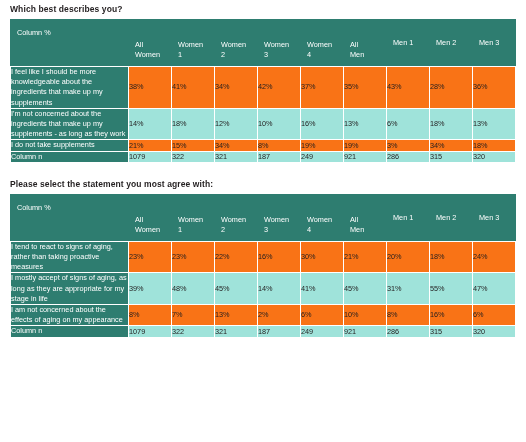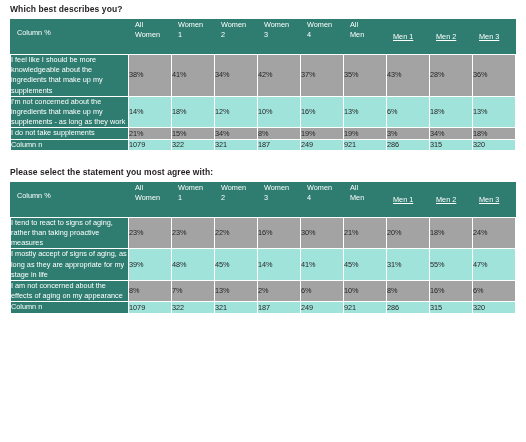--- a/index.html
+++ b/index.html
@@ -60,44 +60,43 @@
     font-weight: normal;
     border-color: #2e7d70;
     border-bottom-color: #ffffff;
   }
   tr.head th.col-label {
     vertical-align: top;
     padding-top: 8px;
   }
   tr.head th.two-line {
     vertical-align: top;
-    padding-top: 0;
+    padding-top: 20px;
   }
   tr.head th.one-line {
     vertical-align: middle;
-    text-decoration: underline;
   }
   
   td.rowlabel {
     background: #2e7d70;
     color: #ffffff;
     text-align: left;
     padding: 3px 5px 3px 6px;
     line-height: 10.2px;
     border-color: #ffffff;
   }
   
   td.val {
     text-align: left;
     padding: 3px 5px 3px 6px;
     color: #231f20;
     line-height: 10px;
   }
   tr.band-a td.val { background: #9fe3da; }
-  tr.band-b td.val { background: #a3a3a3; }
+  tr.band-b td.val { background: #f97316; }
   tr.total td.val { background: #9fe3da; }
   tr.total td.rowlabel { background: #2e7d70; }
   col.c-label { width: 118px; }
   col.c-data  { width: 43px; }
 </style>
 </head>
 <body>
 
 <div class="page">
 

